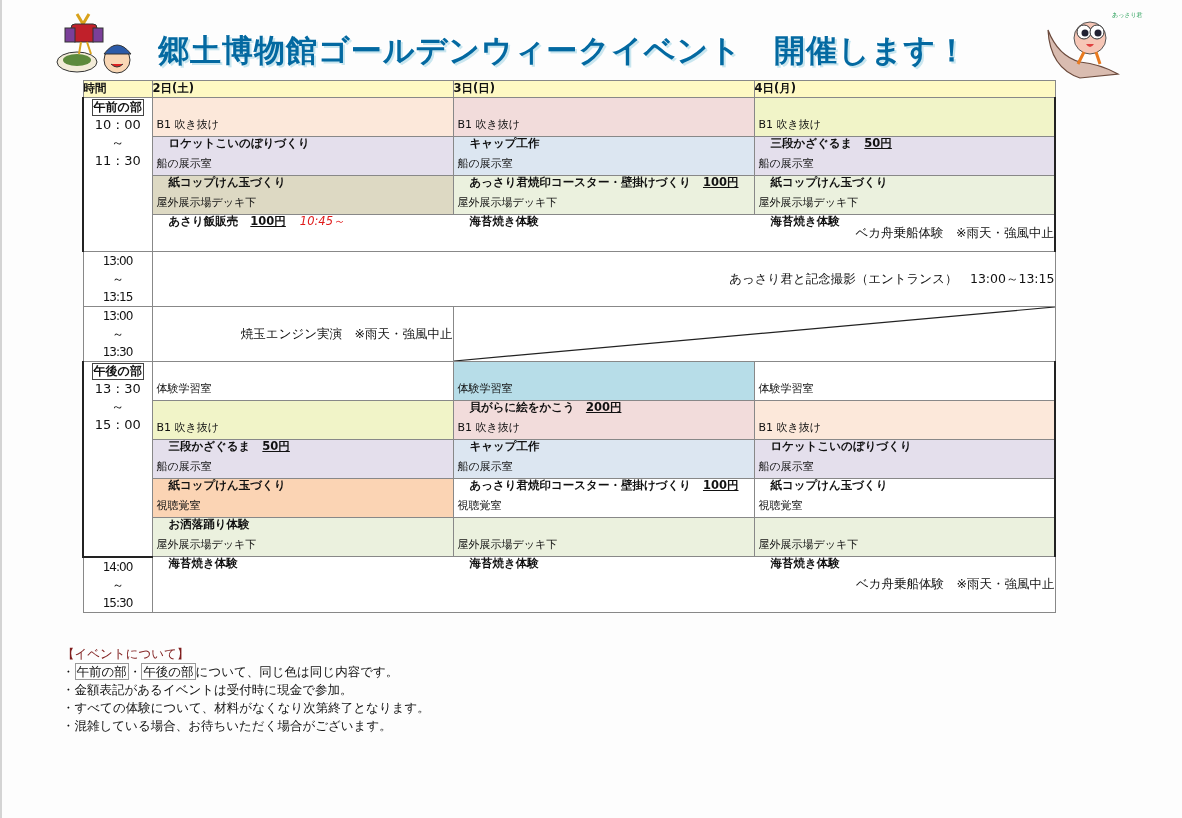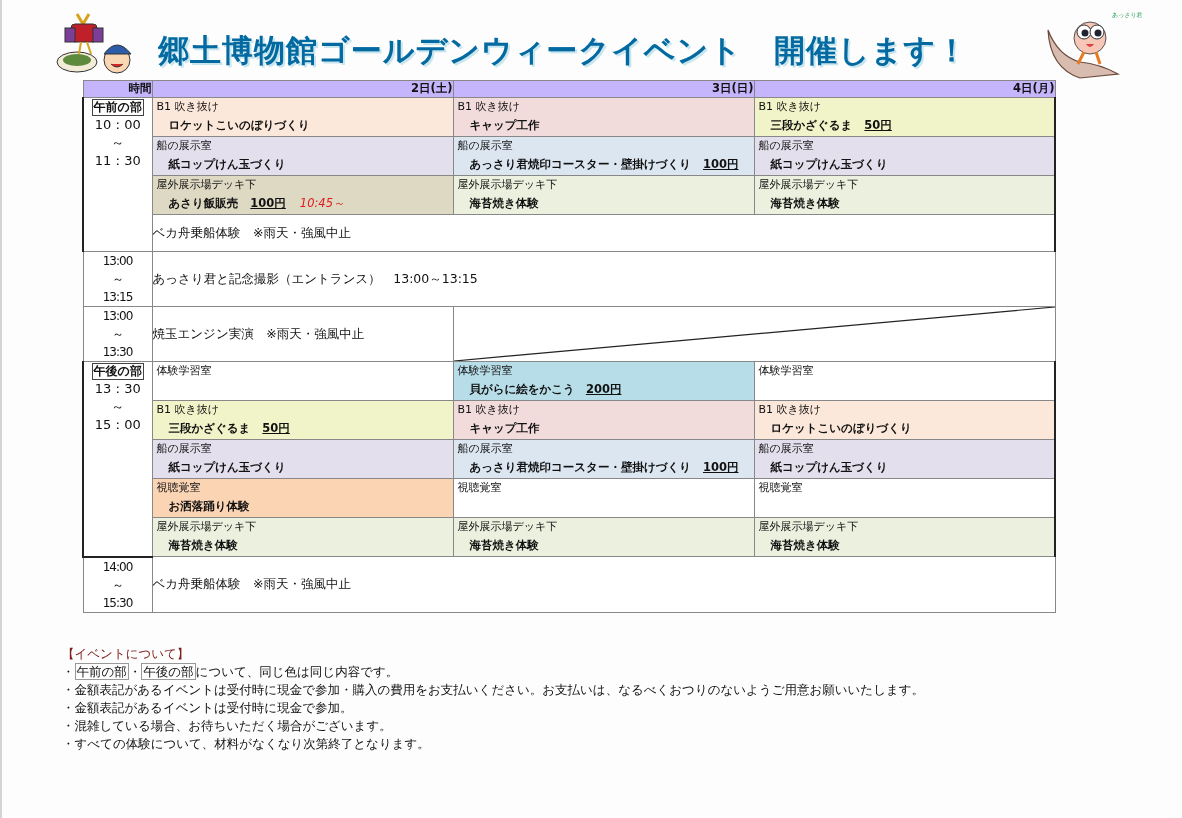--- a/index.html
+++ b/index.html
@@ -22,35 +22,35 @@
   .deco-left { position: absolute; left: 55px; top: 10px; width: 90px; height: 65px; }
   .deco-right { position: absolute; left: 1040px; top: 8px; width: 100px; height: 72px; }
   .deco-label { position: absolute; left: 1112px; top: 11px; font-size: 6px; color: #2aa05a; }
 
   table.sched {
     position: absolute; left: 82px; top: 80px; width: 972px;
     border-collapse: collapse; table-layout: fixed;
     font-size: 12px;
   }
   table.sched td, table.sched th { border: 1px solid #888; padding: 0; vertical-align: top; }
-  th.hdr { height: 16px; font-weight: bold; font-size: 11.5px; text-align: right; vertical-align: middle; background: #c4b5fd; }
+  th.hdr { height: 16px; font-weight: bold; font-size: 11.5px; text-align: left; vertical-align: middle; background: #fef9c3; }
   td.time {
     text-align: center; vertical-align: middle; background: #fff;
     font-size: 13px; line-height: 18px;
   }
   td.time .label-box {
     display: inline-block; border: 1px solid #444; font-size: 12px; font-weight: bold; padding: 0 1px; line-height: 15px;
   }
   td.time.small { font-size: 12px; line-height: 18px; letter-spacing: -1px; }
-  .cell { height: 38px; box-sizing: border-box; padding: 1px 4px; }
+  .cell { height: 38px; box-sizing: border-box; padding: 19px 4px; }
   .cell .loc { font-size: 11px; line-height: 16px; }
   .cell .ev { font-size: 11.5px; line-height: 20px; padding-left: 12px; font-weight: bold; }
   .price { text-decoration: underline; margin-left: 12px; }
   .note-red { color: #e01b1b; font-style: italic; margin-left: 14px; font-weight: normal; text-align: right; }
-  .span-cell { text-align: left; vertical-align: middle !important; font-size: 12.5px; background: #fff; }
+  .span-cell { text-align: right; vertical-align: middle !important; font-size: 12.5px; background: #fff; }
   .thick-top td, .thick-top th { border-top: 2px solid #222; }
   .thick-bottom td { border-bottom: 2px solid #222; }
   .diag-cell { position: relative; background: #fff; }
   .diag-cell svg { position: absolute; left: 0; top: 0; width: 100%; height: 100%; }
 
   .c-peach { background: #fce8da; }
   .c-pink { background: #f2dcdb; }
   .c-yellow { background: #f1f4c8; }
   .c-lav { background: #e4dfec; }
   .c-blue { background: #dce6f1; }
@@ -334,17 +334,16 @@
       </td>
     </tr>
   </tbody>
 </table>
 
 <div class="notes">
   <div class="heading">【イベントについて】</div>
   <div>
     <span>・</span><span class="box">午前の部</span><span>・</span><span class="box">午後の部</span><span>について、同じ色は同じ内容です。</span>
   </div>
-  <div><span>・</span><span>金額表記があるイベントは受付時に現金で参加・購入の費用をお支払いください。お支払いは、なるべくおつりのないようご用意お願いいたします。</span></div>
   <div><span>・</span><span>金額表記があるイベントは受付時に現金で参加。</span></div>
+  <div><span>・</span><span>すべての体験について、材料がなくなり次第終了となります。</span></div>
   <div><span>・</span><span>混雑している場合、お待ちいただく場合がございます。</span></div>
-  <div><span>・</span><span>すべての体験について、材料がなくなり次第終了となります。</span></div>
 </div>
 
 </body></html>

